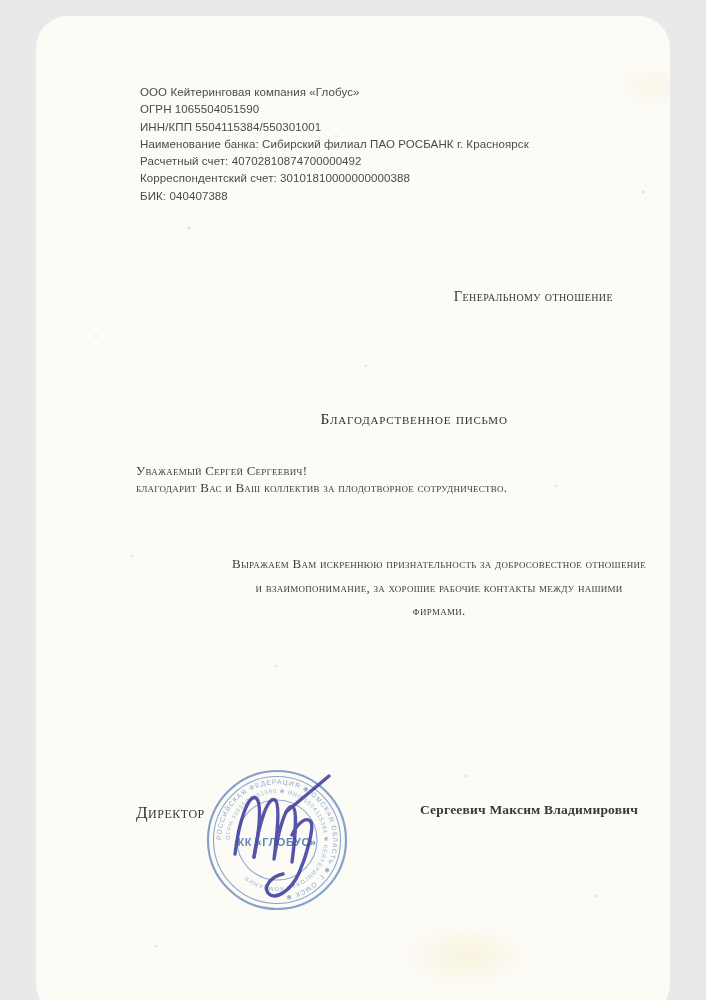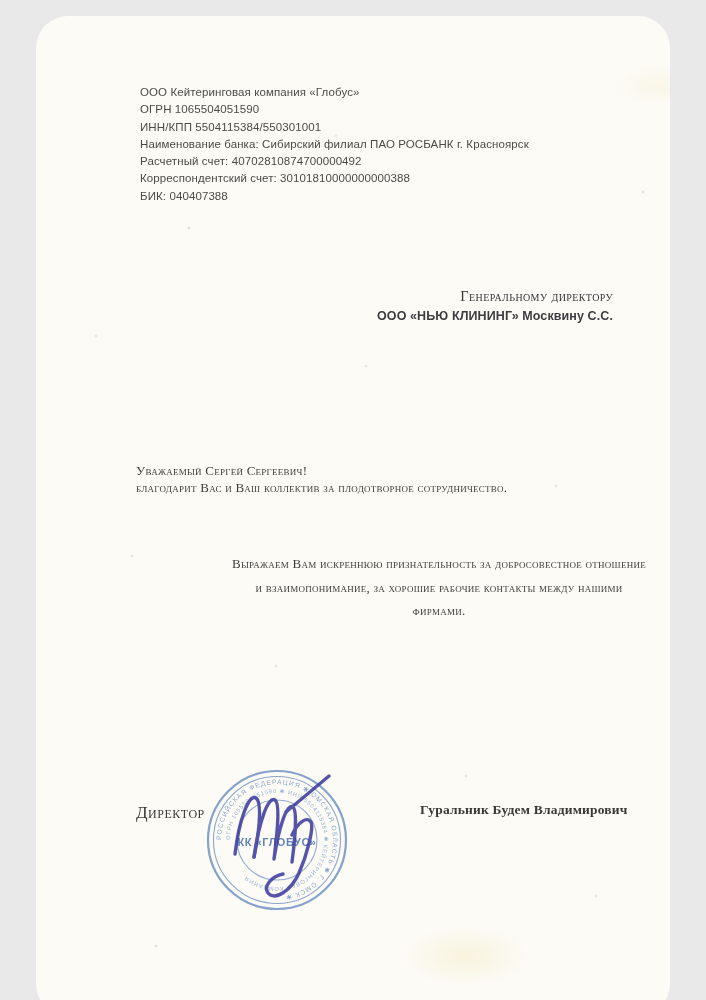--- a/index.html
+++ b/index.html
@@ -87,33 +87,33 @@
   }
 </style>
 </head>
 <body>
 
 <div class="page">
 
   <div class="requisites"><div class="req-line">ООО Кейтеринговая компания «Глобус»</div><div class="req-line">ОГРН 1065504051590</div><div class="req-line">ИНН/КПП 5504115384/550301001</div><div class="req-line">Наименование банка: Сибирский филиал ПАО РОСБАНК г. Красноярск</div><div class="req-line">Расчетный счет: 40702810874700000492</div><div class="req-line">Корреспондентский счет: 30101810000000000388</div><div class="req-line">БИК: 040407388</div></div>
 
   <div class="addressee">
-    <div class="addressee-line1 sc">Генеральному директору</div>
-    <div class="addressee-line2">ООО «НЬЮ КЛИНИНГ» Москвину С.С.</div>
+    <div class="addressee-line1 sc">Генеральному отношение</div>
   </div>
 
+  <div class="letter-title sc">Благодарственное письмо</div>
 
   <div class="para p-greeting sc">Уважаемый Сергей Сергеевич!</div>
   <div class="para p-gratitude sc">благодарит Вас и Ваш коллектив за плодотворное сотрудничество.</div>
   <div class="para p-appreciation sc">Выражаем Вам искреннюю признательность за добросовестное отношение
 и взаимопонимание, за хорошие рабочие контакты между нашими
 фирмами.</div>
 
   <div class="sign-row-label sc">Директор</div>
-  <div class="sign-row-name">Гуральник Будем Владимирович</div>
+  <div class="sign-row-name">Сергеевич Максим Владимирович</div>
 
   <svg class="stamp" viewBox="0 0 144 144" aria-hidden="true">
     <defs>
       <path id="arc-outer" d="M 72 72 m -56 0 a 56 56 0 1 1 112 0 a 56 56 0 1 1 -112 0"></path>
       <path id="arc-inner" d="M 72 72 m -47 0 a 47 47 0 1 1 94 0 a 47 47 0 1 1 -94 0"></path>
     </defs>
     <circle cx="72" cy="72" r="69" fill="none" stroke="#6b8fc3" stroke-width="2.2" opacity="0.9"></circle>
     <circle cx="72" cy="72" r="63.5" fill="none" stroke="#6b8fc3" stroke-width="1.1" opacity="0.85"></circle>
     <circle cx="72" cy="72" r="40" fill="none" stroke="#6b8fc3" stroke-width="1.1" opacity="0.8"></circle>
     <text font-family="Liberation Sans, sans-serif" font-size="6.6" letter-spacing="1.1" fill="#6b8fc3" opacity="0.85">

